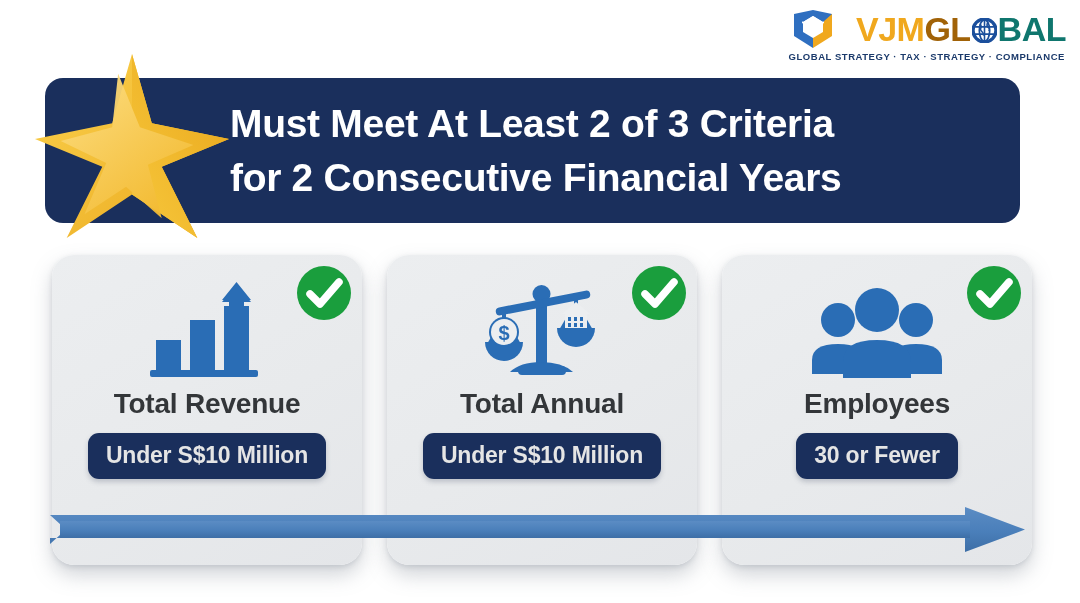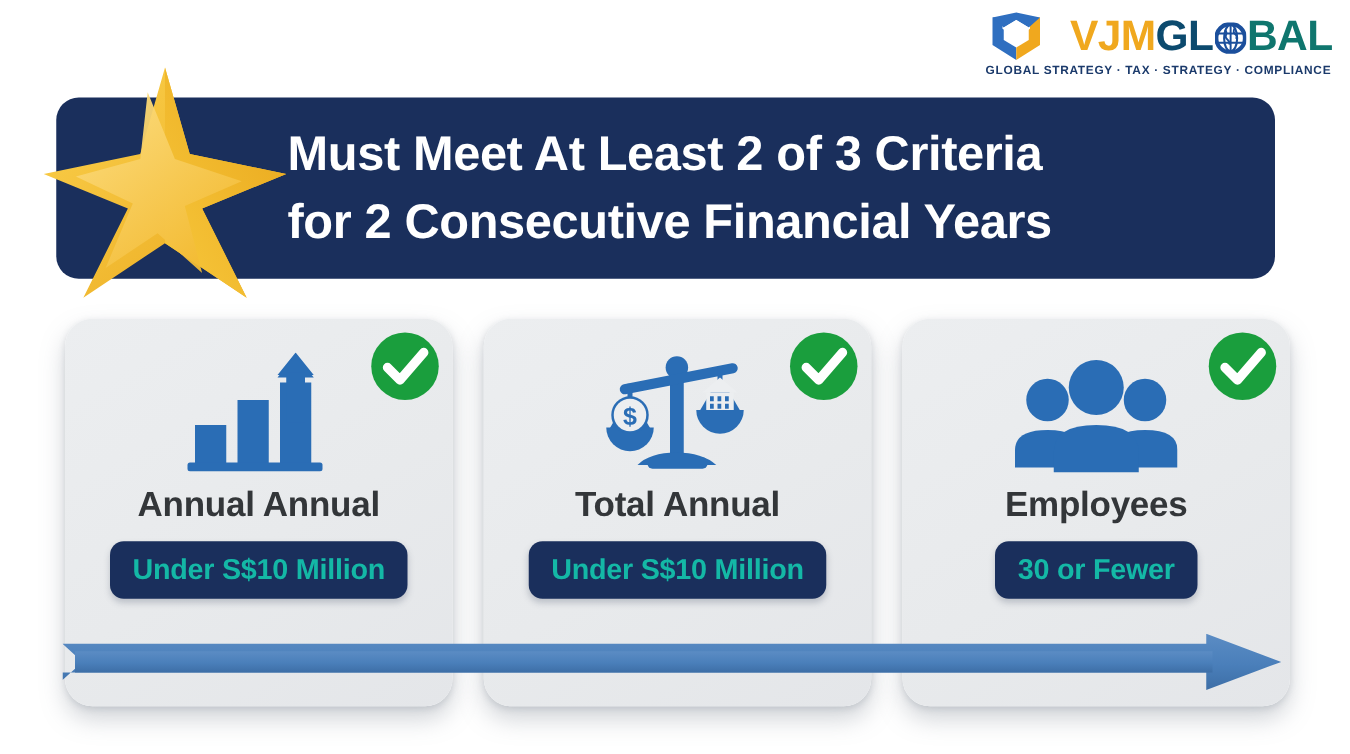--- a/index.html
+++ b/index.html
@@ -16,21 +16,21 @@
     position:absolute; top:8px; right:14px;
     display:flex; flex-direction:column; align-items:flex-end;
   }
   .logo-row { display:flex; align-items:center; gap:20px; }
   .logo-mark { width:46px; height:42px; flex:none; }
   .logo-text {
     font-size:34px; font-weight:bold; letter-spacing:-0.5px;
     line-height:1; display:flex; align-items:center;
   }
   .logo-vjm { color:#f0a81e; }
-  .logo-gl  { color:#0c4a6e; }
+  .logo-gl  { color:#a16207; }
   .logo-globe { width:25px; height:25px; margin:0 1px; position:relative; top:1px; }
   .logo-bal { color:#0f766e; }
   .logo-tag {
     font-size:9.5px; font-weight:bold; color:#1b3a6b;
     letter-spacing:0.55px; margin-top:1px; margin-right:1px;
   }
 
   
   .banner {
     position:absolute; left:45px; top:78px; width:975px; height:145px;
@@ -76,21 +76,21 @@
     position:absolute; left:0; right:0; top:133px;
     text-align:center;
     font-size:28px; font-weight:bold; color:#333639;
     letter-spacing:-0.2px;
   }
   .badge-row {
     position:absolute; left:0; right:0; top:178px;
     display:flex; justify-content:center;
   }
   .badge {
-    background:#1a2f5c; color:#14b8a6;
+    background:#1a2f5c; color:#e5e5e5;
     font-size:23px; font-weight:bold;
     padding:9px 18px 10px; border-radius:11px;
     white-space:nowrap; letter-spacing:-0.2px;
     box-shadow:0 3px 5px rgba(90,100,120,0.30);
   }
 
   
   .arrow {
     position:absolute; left:50px; top:507px;
     width:985px; height:45px; z-index:5;
@@ -164,21 +164,21 @@
           <rect x="8" y="58" width="25" height="32"></rect>
           <rect x="42" y="38" width="25" height="52"></rect>
           <rect x="76" y="24" width="25" height="66"></rect>
           <rect x="2" y="88" width="108" height="7" rx="2"></rect>
           <path d="M88.5 46 L88.5 18 L74 18 L88.5 0 L103 18 L88.5 18"></path>
           <path d="M74 20 L88.5 2 L103 20 Z"></path>
           <rect x="81" y="16" width="15" height="40"></rect>
         </g>
       </svg>
     </div>
-    <div class="card-title">Annual Annual</div>
+    <div class="card-title">Total Revenue</div>
     <div class="badge-row">
       <div class="badge">Under S$10 Million</div>
     </div>
   </div>
 
   <div class="card">
     <svg class="check" viewBox="0 0 60 60">
       <circle cx="30" cy="30" r="27" fill="#1a9e3d"></circle>
       <path d="M16 31 L26 41 L45 19" fill="none" stroke="#ffffff" stroke-width="7.5" stroke-linecap="round" stroke-linejoin="round"></path>
     </svg>

